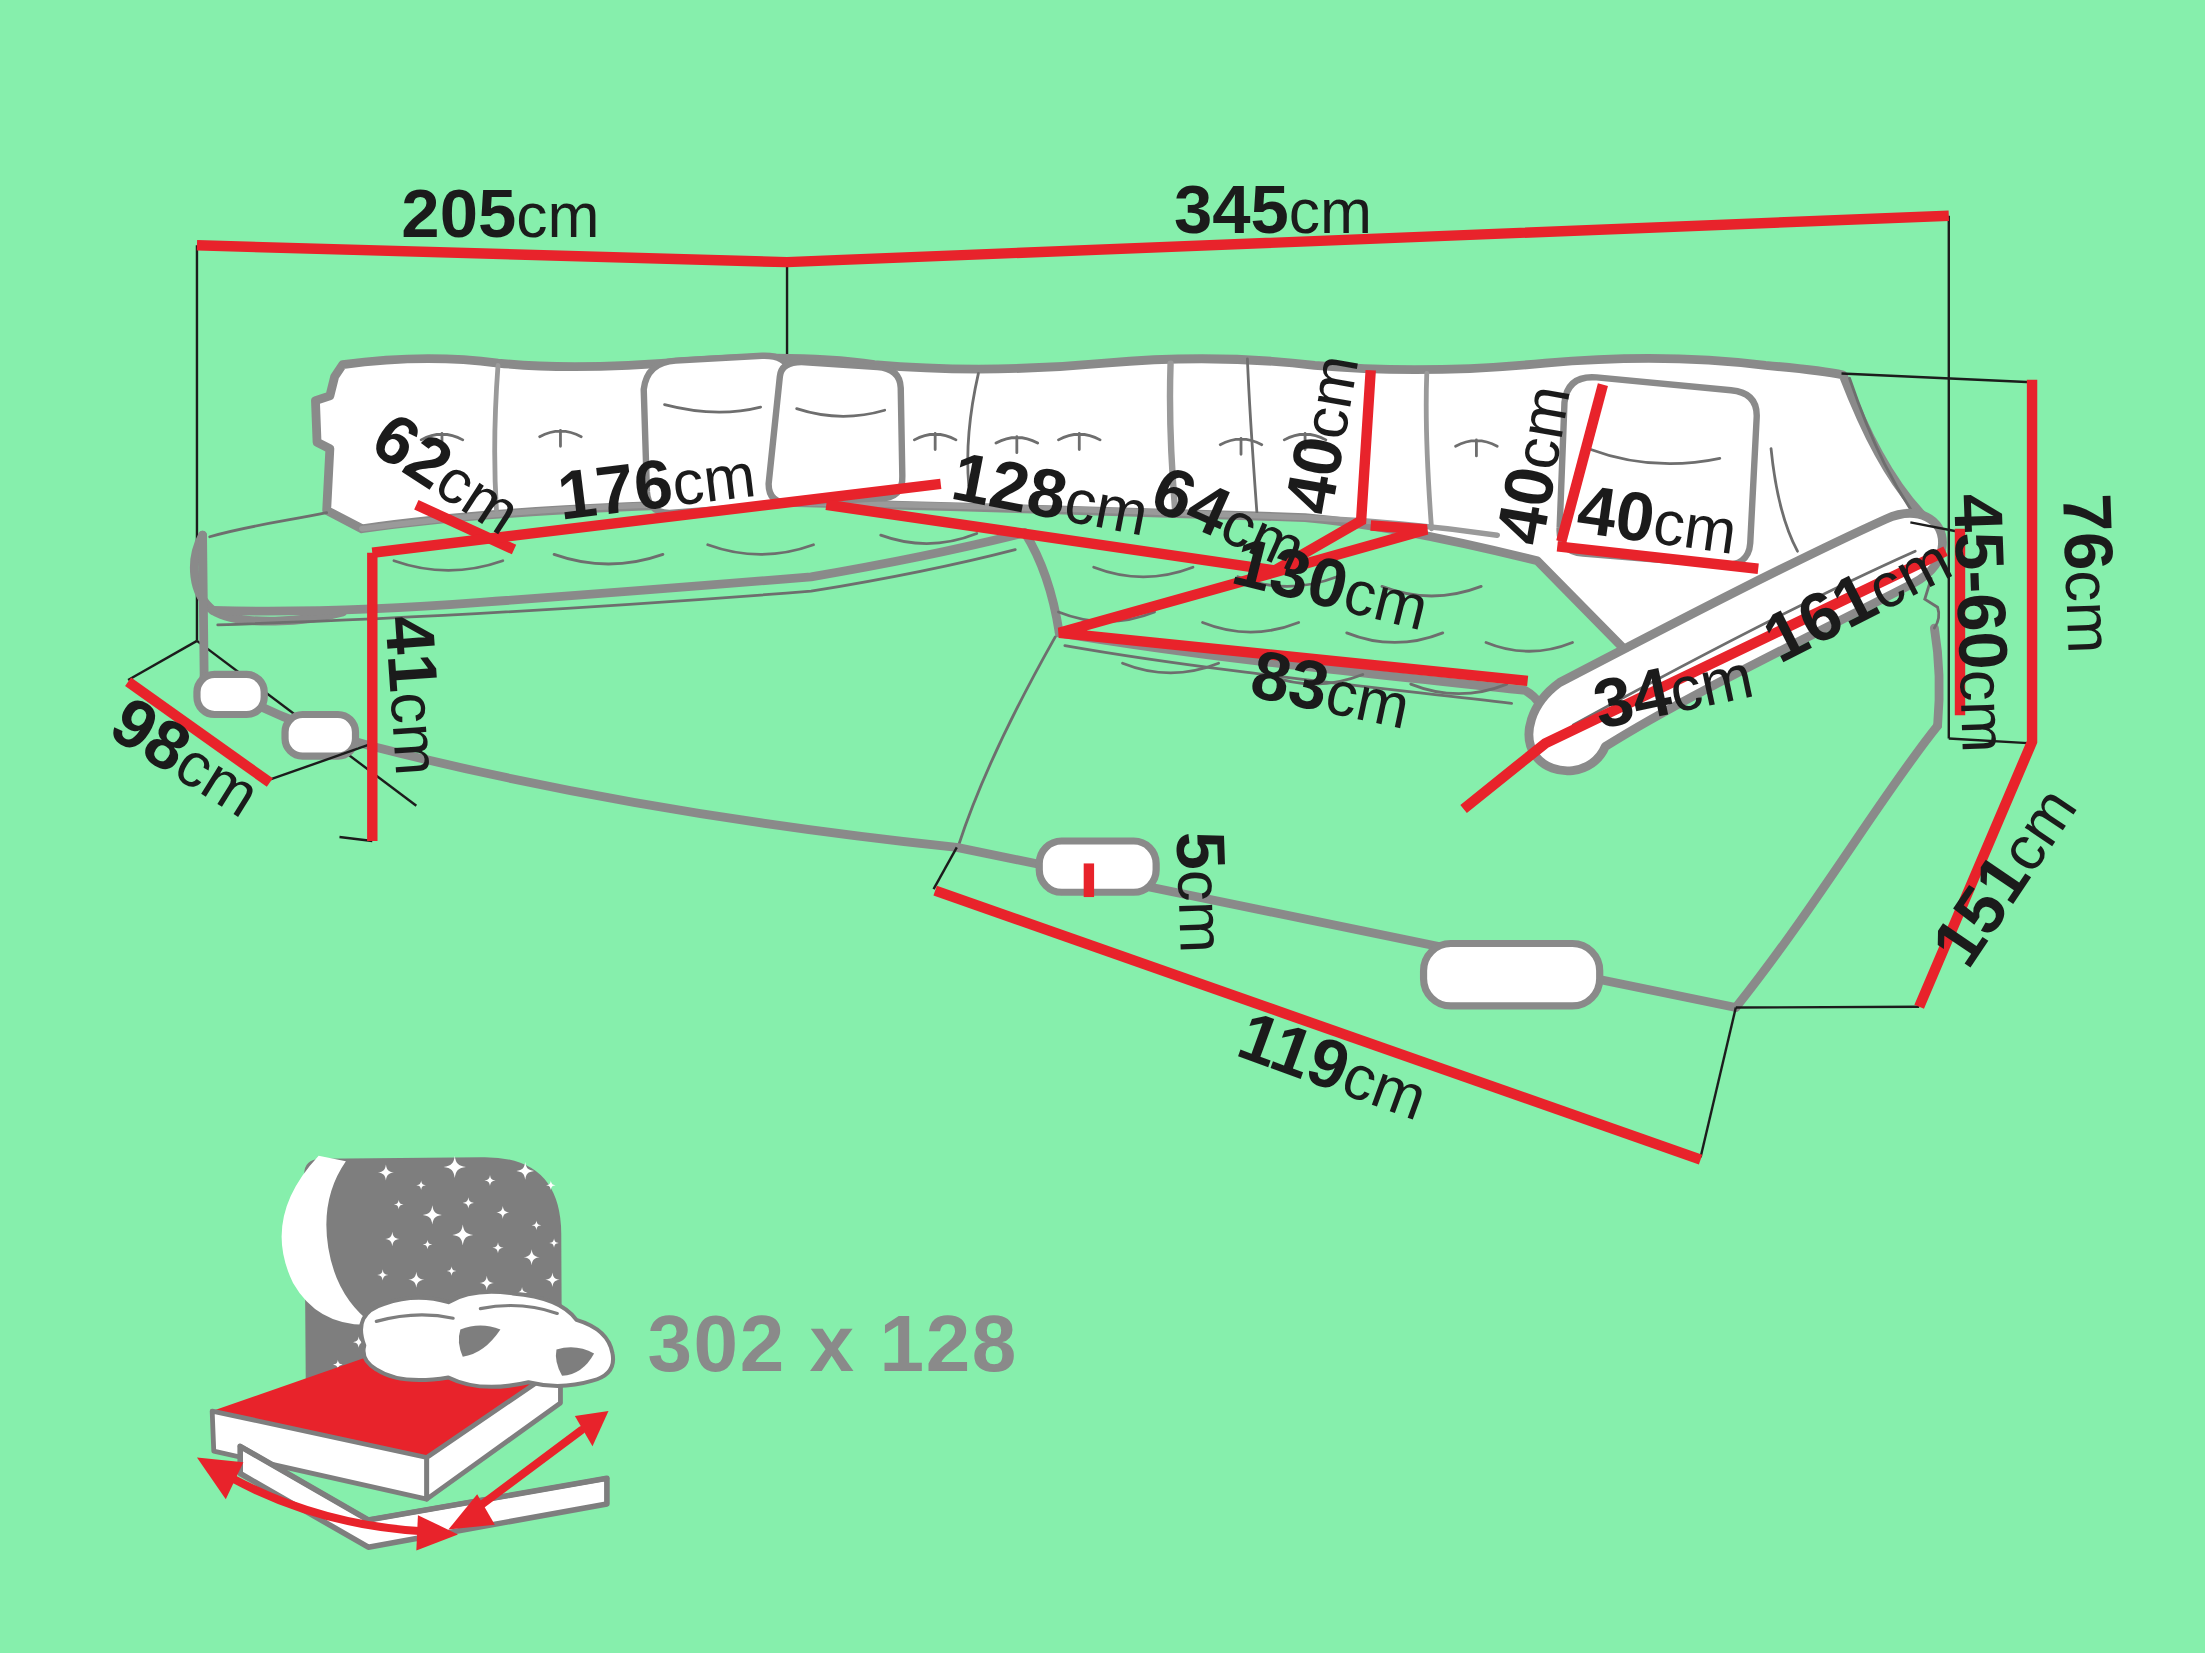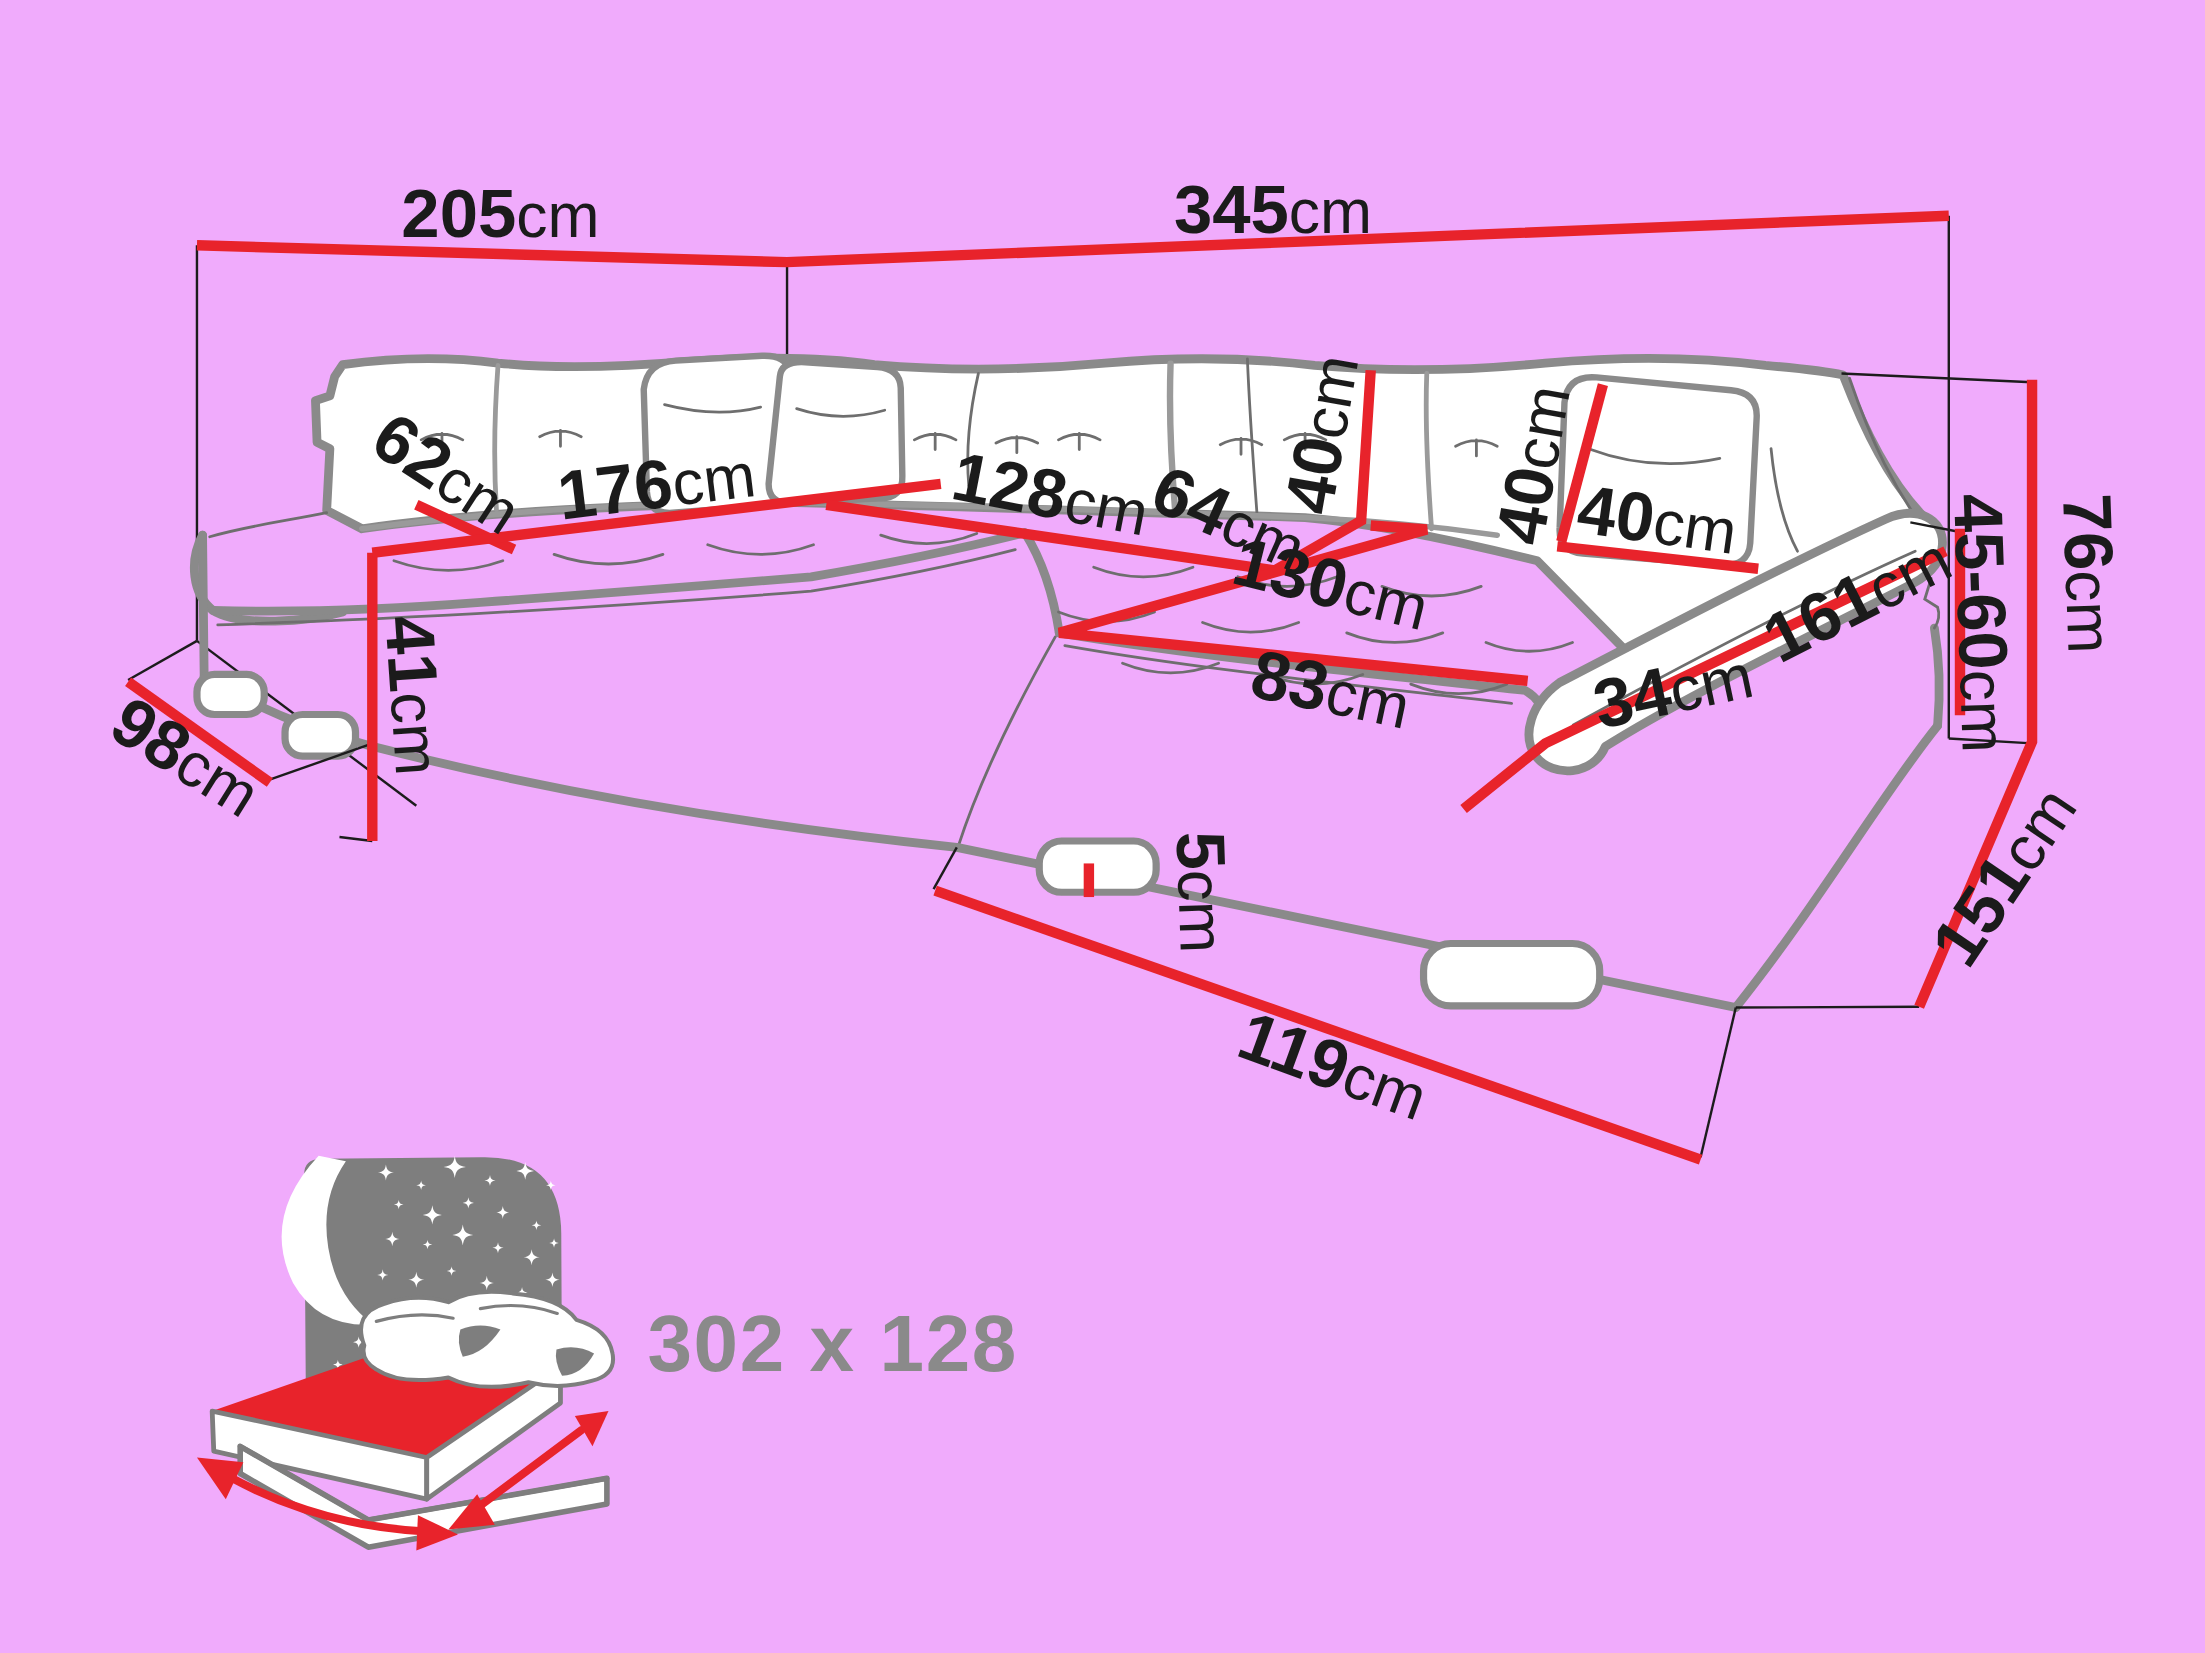--- a/index.html
+++ b/index.html
@@ -1,16 +1,16 @@
 <!DOCTYPE html>
 <html style="font-size:13px"><head>
 <meta charset="utf-8">
 <style>
   html,body{margin:0;padding:0;background:#ffffff;}
-  .stage{width:2205px;height:1654px;position:relative;background:#f0abfc;overflow:hidden;}
+  .stage{width:2205px;height:1654px;position:relative;background:#86efac;overflow:hidden;}
   svg{display:block;width:2205px;height:1654px;}
   text.dim{font-family:"Liberation Sans","DejaVu Sans",sans-serif;font-size:86px;fill:#1b1b1b;text-anchor:middle;}
   text.dim .num{font-weight:700;}
   text.dim .unit{font-weight:400;font-size:78px;}
   text.sleep{font-family:"Liberation Sans","DejaVu Sans",sans-serif;font-size:100px;font-weight:700;fill:#8a8a8a;letter-spacing:2px;text-anchor:middle;}
   .red{stroke:#e8232b;stroke-width:13;fill:none;stroke-linecap:butt;stroke-linejoin:miter;}
   .thick{stroke:#8a8a8a;stroke-width:11;fill:none;stroke-linecap:round;stroke-linejoin:round;}
   .thickf{fill:#ffffff;stroke:#8a8a8a;stroke-width:11;stroke-linejoin:round;}
   .mid{stroke:#9a9a9a;stroke-width:6;fill:none;stroke-linecap:round;}
   .thin{stroke:#6e6e6e;stroke-width:3.5;fill:none;stroke-linecap:round;}

